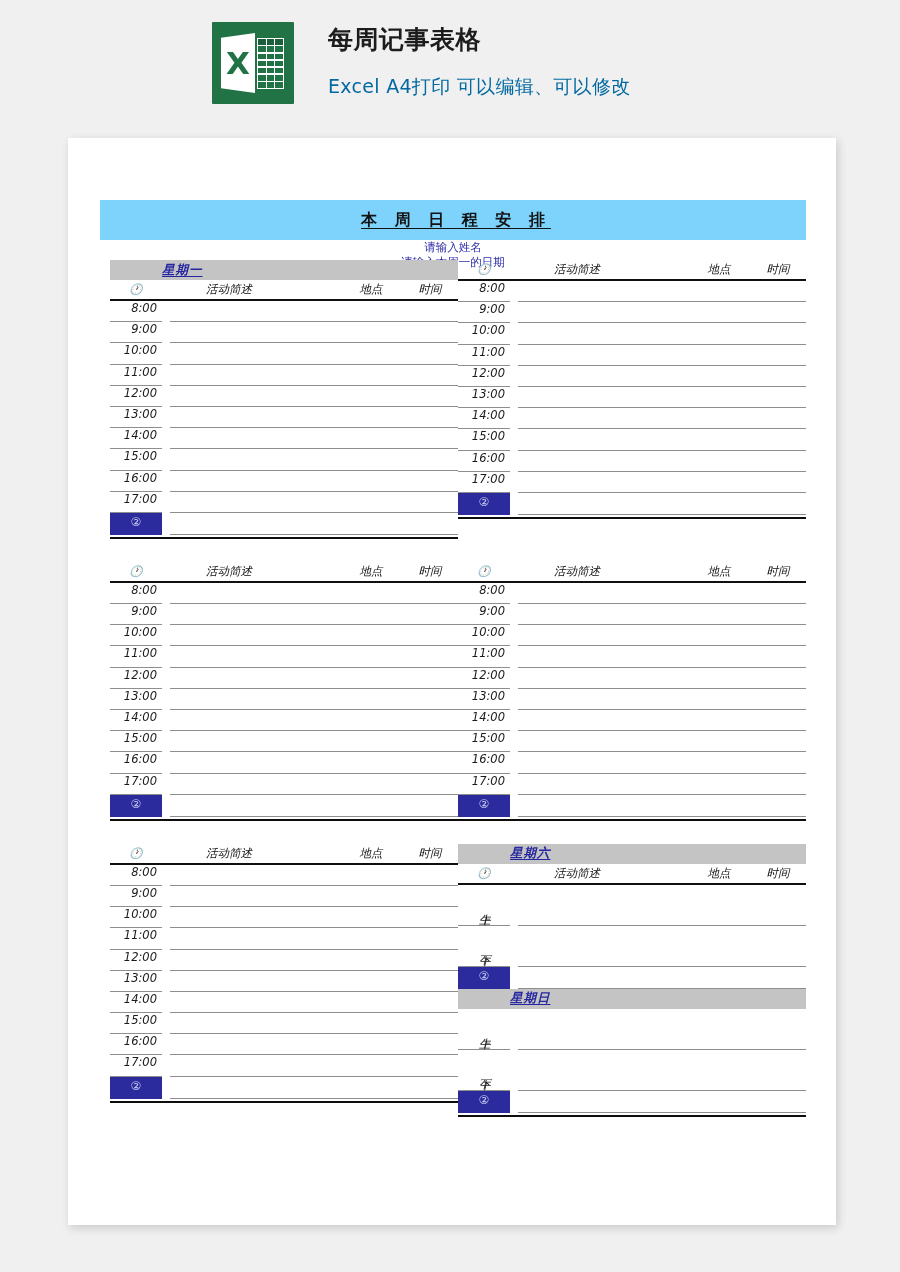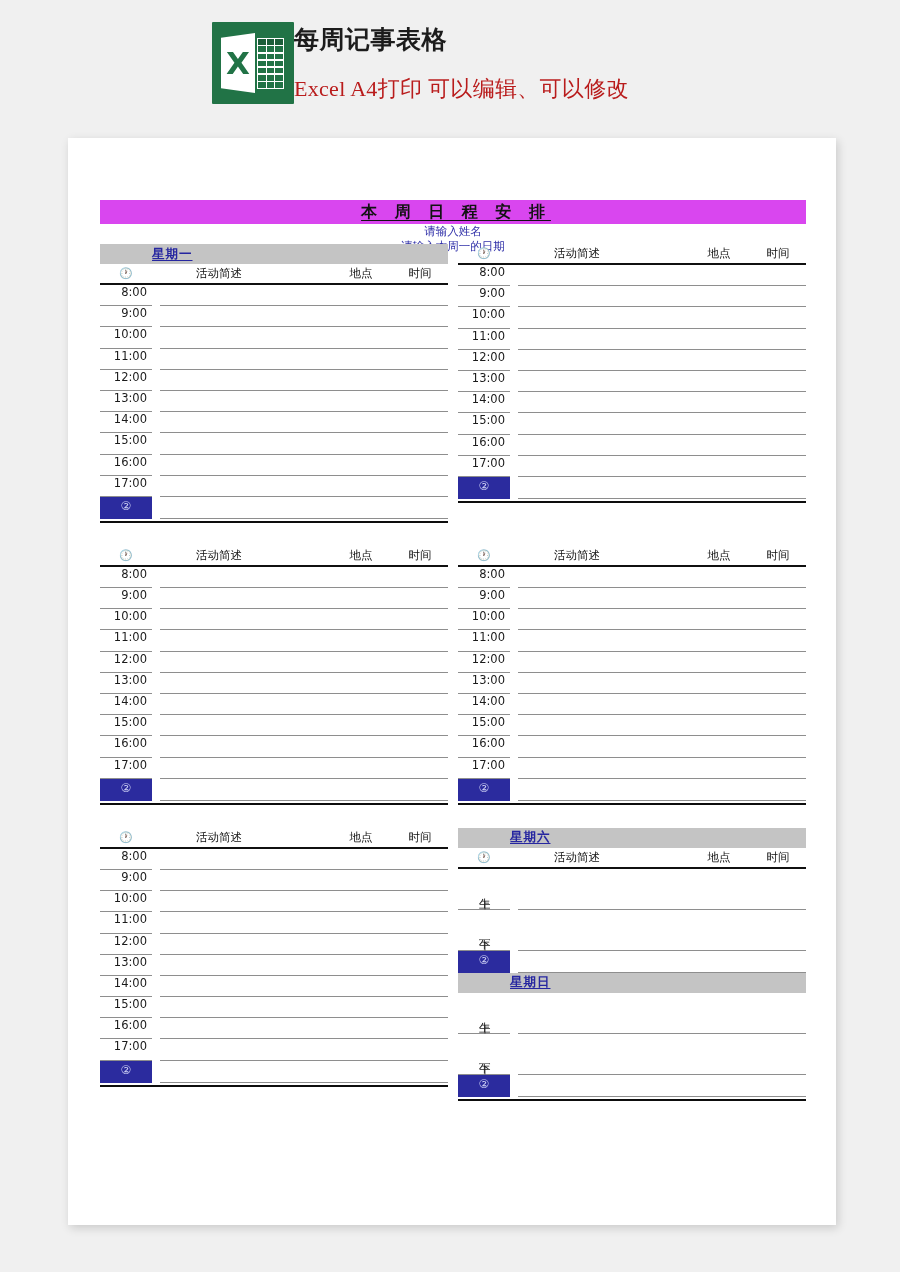--- a/index.html
+++ b/index.html
@@ -57,33 +57,33 @@
     background: #ffffff;
     display: grid;
     grid-template-columns: 1fr 1fr 1fr;
     grid-template-rows: repeat(7, 1fr);
     gap: 1.4px;
     padding: 1.4px;
   }
   .xl-grid i { background: #217346; display: block; }
   .xl-grid i.hdr { background: #1b5e39; }
 
-  .banner-text { padding-top: 4px; font-family: Liberation Serif, serif; }
+  .banner-text { margin-left: 34px; padding-top: 4px; }
   .banner-title {
     font-size: 25px;
     font-weight: 700;
     color: #1c1c1c;
     letter-spacing: 0.5px;
     line-height: 1.1;
     white-space: nowrap;
   }
   .banner-sub {
     margin-top: 20px;
-    font-size: 22px;
-    color: #b91c1c;
+    font-size: 19px;
+    color: #0369a1;
     white-space: nowrap;
     letter-spacing: 0.3px;
   }
 
   
   .sheet {
     position: absolute;
     left: 68px; top: 138px;
     width: 768px; height: 1087px;
     background: #ffffff;
@@ -91,22 +91,22 @@
   }
 
   .doc {
     position: absolute;
     left: 32px; top: 62px;
     width: 706px;
   }
 
   
   .title-band {
-    height: 24px;
-    background: #d946ef;
+    height: 40px;
+    background: #7dd3fc;
     display: flex;
     align-items: center;
     justify-content: center;
   }
   .title-text {
     font-size: 16px;
     font-weight: 700;
     color: #121212;
     letter-spacing: 6px;
     text-decoration: underline;
@@ -125,21 +125,22 @@
   }
   .meta-text {
     font-size: 11.5px;
     color: #2f2fa8;
     white-space: nowrap;
   }
 
   
   .week {
     display: flex;
-    justify-content: space-between;
+    justify-content: flex-end;
+    font-style: italic;
   }
   .col { width: 348px; }
 
   .day-head {
     background: #c4c4c4;
     height: 20px;
     display: flex;
     align-items: center;
   }
   .day-head .dh-spacer { width: 52px; flex: 0 0 52px; }

